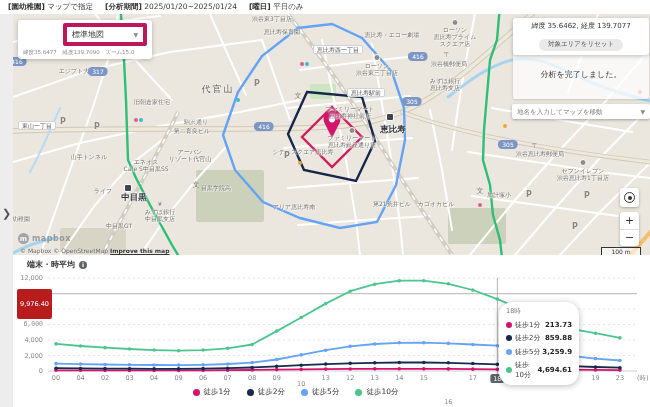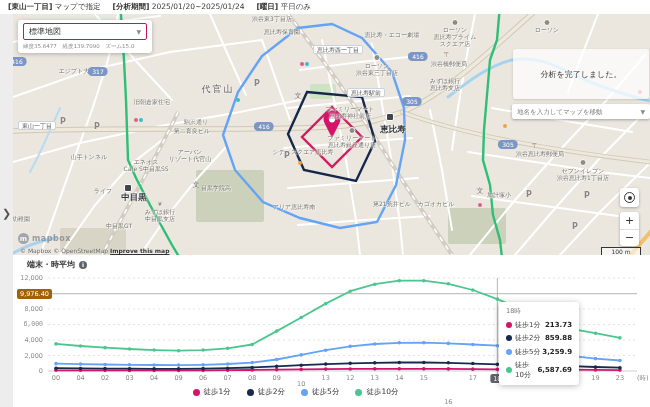--- a/index.html
+++ b/index.html
@@ -27,22 +27,22 @@
   .picon{font-size:8px;font-weight:bold;color:#8a8581;text-shadow:0 0 2px #fff;}
   .school{font-size:7px;color:#6f6b66;text-shadow:0 0 2px #fff;}
   .post{font-size:7px;color:#93706f;text-shadow:0 0 2px #fff;}
   .yen{font-size:6px;color:#6f6b66;text-shadow:0 0 2px #fff;}
   .sticon{width:8px;height:8px;background:#41454c;border-radius:2px;border:1px solid #fff;box-sizing:border-box;}
   .cicon{width:7px;height:7px;background:#8f8b86;border-radius:50%;border:1px solid #fff;box-sizing:border-box;}
   .dot2{width:4px;height:4px;border-radius:50%;}
   
   .style-panel{position:absolute;left:5px;top:6px;width:134px;background:#fff;border-radius:3px;
                box-shadow:0 1px 4px rgba(0,0,0,.25);z-index:10;padding:3px 5px 2px;box-sizing:border-box;}
-  .style-row{display:flex;align-items:center;justify-content:space-between;border:1px solid #be185d;border-radius:2px;
-             padding:2px 5px;font-size:8px;color:#333;cursor:pointer;background:#fff;}
+  .style-row{display:flex;align-items:center;justify-content:space-between;border:4px solid #be185d;border-radius:2px;
+             padding:2px 5px;font-size:8px;color:#333;cursor:pointer;background:#fff;margin-left:40px;}
   .style-row .chev{color:#888;font-size:6px;}
   .style-meta{font-size:6px;color:#8a8a8a;margin-top:2px;white-space:nowrap;transform-origin:left;transform:scale(.92);}
   .coords-panel{position:absolute;left:500px;top:4px;width:136px;background:#fff;border-radius:3px;z-index:10;
                 box-shadow:0 1px 4px rgba(0,0,0,.25);padding:3px 0 4px;text-align:center;}
   .coords-line{font-size:7px;color:#333;}
   .reset-pill{display:inline-block;margin-top:2px;background:#e9e9e9;border-radius:8px;color:#555;font-size:6.5px;
               padding:1.5px 9px;cursor:pointer;}
   .toast{position:absolute;left:500px;top:35px;width:136px;height:50px;background:rgba(255,255,255,.72);border-radius:3px;
          z-index:9;display:flex;align-items:center;justify-content:center;font-size:8px;color:#333;
          box-shadow:0 1px 3px rgba(0,0,0,.15);}
@@ -70,41 +70,41 @@
                   align-items:center;justify-content:center;font-weight:bold;}
   .mb-logo .mword{font-size:8px;color:#7d828b;font-weight:bold;letter-spacing:.5px;}
   .attrib{position:absolute;left:7px;top:233px;z-index:10;font-size:6px;color:#666;text-shadow:0 0 2px #fff;}
   .attrib b{color:#333;}
   
   .chart{position:absolute;left:13px;top:255px;width:637px;height:152px;background:#fff;}
   .chart-title{position:absolute;left:14px;top:4px;font-size:8px;font-weight:bold;color:#333;display:flex;align-items:center;gap:4px;}
   .info-icon{width:8px;height:8px;border-radius:50%;background:#5f646b;color:#fff;font-size:6px;display:flex;
              align-items:center;justify-content:center;font-weight:bold;}
   .ylab{position:absolute;width:28px;text-align:right;font-size:6.5px;color:#8a8a8a;}
-  .max-badge{position:absolute;left:4px;background:#a16207;color:#fff;font-size:6.5px;border-radius:2px;padding:1px 3px;z-index:5;}
+  .max-badge{position:absolute;left:4px;background:#b91c1c;color:#fff;font-size:6.5px;border-radius:2px;padding:11px 3px;z-index:5;}
   .xlab{position:absolute;transform:translateX(-50%);font-size:6.5px;color:#888;}
   .xlab.sel{background:#5f646b;color:#fff;border-radius:2px;padding:0.5px 2.5px;}
   .unit-lab{position:absolute;font-size:6.5px;color:#888;}
-  .tooltip{position:absolute;left:486px;top:47px;width:80px;background:#fff;border-radius:3px;z-index:8;
+  .tooltip{position:absolute;left:486px;top:47px;width:80px;background:#fff;border-radius:13px;z-index:8;
            box-shadow:0 1px 6px rgba(0,0,0,.28);padding:5px 7px;box-sizing:border-box;}
   .tt-head{font-size:6.5px;color:#777;margin-bottom:2px;}
   .tt-row{display:flex;align-items:center;margin-top:3.5px;font-size:7px;color:#444;}
   .tt-row .tdot{width:6px;height:6px;border-radius:50%;margin-right:3px;flex:none;}
   .tt-row .tval{margin-left:auto;font-weight:bold;color:#222;}
   .chart-legend{position:absolute;left:0;top:132px;width:637px;display:flex;justify-content:center;gap:16px;
                 padding-right:72px;box-sizing:border-box;}
   .chart-legend .item{display:flex;align-items:center;gap:4px;font-size:7.5px;color:#333;}
 </style>
 </head>
 <body>
 
 <div id="app">
 
   <header class="topbar" id="topbar">
-      <span class="f"><b>[東山一丁目]</b> マップで指定</span>
+      <span class="f"><b>[園幼稚園]</b> マップで指定</span>
       <span class="f"><b>[分析期間]</b> 2025/01/20~2025/01/24</span>
       <span class="f"><b>[曜日]</b> 平日のみ</span>
     </header>
 
   <div class="side-strip">
     <div class="side-toggle">❯</div>
   </div>
 
   <div class="map" id="map">
     <svg class="base" width="637" height="241" viewBox="13 14 637 241">
@@ -263,20 +263,24 @@
       </div>
 
     <div class="style-panel">
       <div class="style-row">
         <span>標準地図</span>
         <span class="chev">▼</span>
       </div>
       <div class="style-meta">緯度35.6477　経度139.7090　ズーム15.0</div>
     </div>
 
+    <div class="coords-panel">
+      <div class="coords-line">緯度 35.6462, 経度 139.7077</div>
+      <div class="reset-pill">対象エリアをリセット</div>
+    </div>
 
     <div class="toast">分析を完了しました。</div>
 
     <div class="search-box">
       <input type="text" placeholder="地名を入力してマップを移動" style="">
       <span class="chev">▼</span>
     </div>
 
 
     <div class="geo-btn">
@@ -463,21 +467,21 @@
             <span class="tval">859.88</span>
           </div>
           <div class="tt-row">
             <span class="tdot" style="background: rgb(100, 163, 245);"></span>
             <span>徒歩5分</span>
             <span class="tval">3,259.9</span>
           </div>
           <div class="tt-row">
             <span class="tdot" style="background: rgb(76, 198, 142);"></span>
             <span>徒歩10分</span>
-            <span class="tval">6,587.69</span>
+            <span class="tval">4,694.61</span>
           </div>
         </div>
     </div>
     <div class="chart-legend" id="chartLegend">
         <div class="item">
           <span class="ldot" style="background: rgb(212, 19, 107);"></span>
           <span>徒歩1分</span>
         </div>
         <div class="item">
           <span class="ldot" style="background: rgb(23, 41, 77);"></span>

